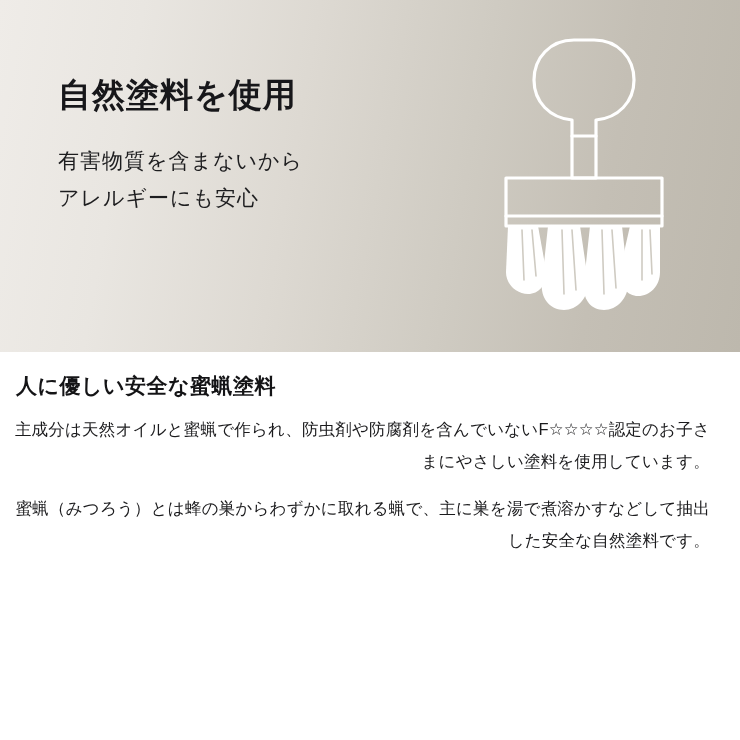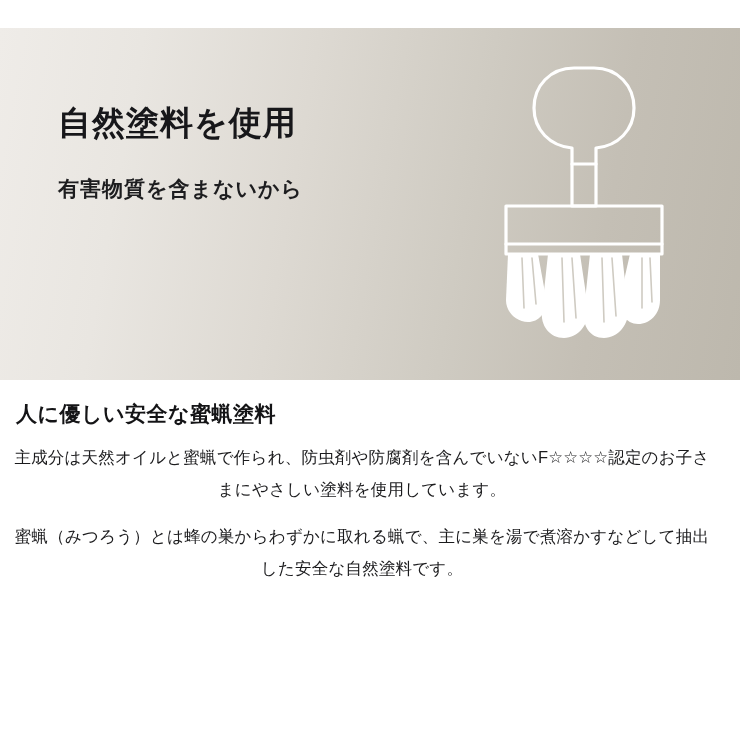--- a/index.html
+++ b/index.html
@@ -22,21 +22,20 @@
     box-sizing: border-box;
   }
 
   
   .hero {
     position: relative;
     width: 740px;
     height: 352px;
     background: linear-gradient(100deg, #efece8 0%, #e9e6e1 18%, #ddd9d2 40%, #cfcbc2 62%, #c4bfb5 80%, #bdb8ad 100%);
     overflow: hidden;
-    margin-top: 28px;
   }
   .hero-inner {
     position: absolute;
     left: 58px;
     top: 74px;
     width: 430px;
   }
   .hero-title {
     font-size: 33px;
     line-height: 1.3;
@@ -46,21 +45,20 @@
     margin: 0 0 26px 0;
     white-space: nowrap;
   }
   .hero-sub {
     font-size: 21px;
     line-height: 1.75;
     letter-spacing: 1px;
     color: #1d1d1f;
     margin: 0;
     white-space: nowrap;
-    font-weight: bold;
   }
 
   .brush-wrap {
     position: absolute;
     right: 58px;
     top: 18px;
     width: 220px;
     height: 320px;
     pointer-events: none;
   }
@@ -86,35 +84,36 @@
     color: #141416;
     margin: 0 0 14px 2px;
     white-space: nowrap;
   }
   .para {
     font-size: 16.5px;
     line-height: 1.92;
     letter-spacing: 0.2px;
     color: #1b1b1d;
     margin: 0;
-    text-align: center;
+    text-align: right;
   }
   .para + .para {
     margin-top: 16px;
   }
 </style>
 </head>
 <body>
 
 <div class="page">
 
   <div class="hero">
     <div class="hero-inner">
       <h1 class="hero-title">自然塗料を使用</h1>
       <p class="hero-sub">有害物質を含まないから</p>
+      <p class="hero-sub">アレルギーにも安心</p>
     </div>
 
     <div class="brush-wrap">
       <svg viewBox="0 0 220 320" xmlns="http://www.w3.org/2000/svg" aria-hidden="true">
         <g fill="none" stroke="#ffffff" stroke-width="3.2" stroke-linejoin="round" stroke-linecap="round">
 
           <path d="M112 22 C 88 22, 72 40, 72 62 C 72 84, 88 100, 110 102 L 110 118 L 134 118 L 134 102 C 156 100, 172 84, 172 62 C 172 40, 156 22, 132 22 Z"></path>
 
           <path d="M110 118 L 110 160 L 134 160 L 134 118"></path>
 

